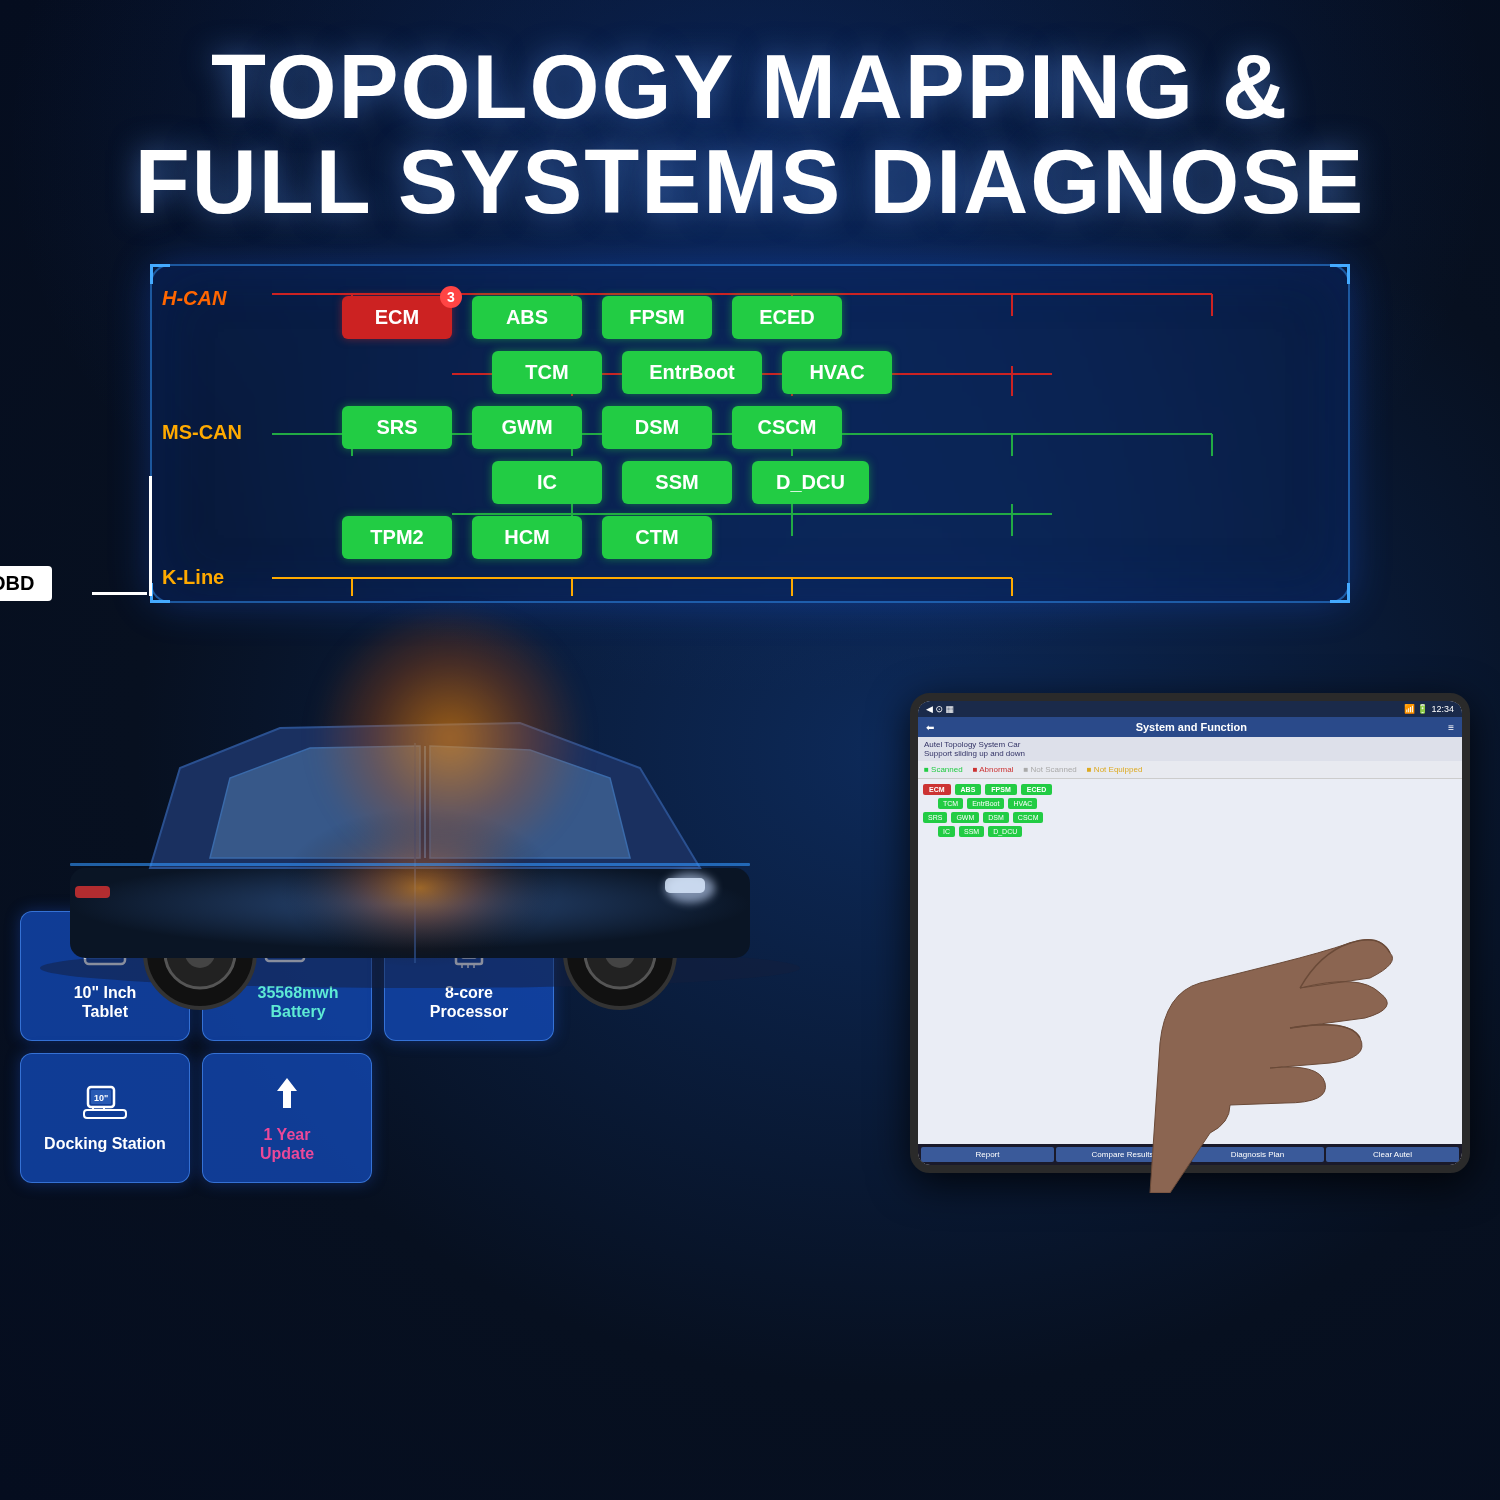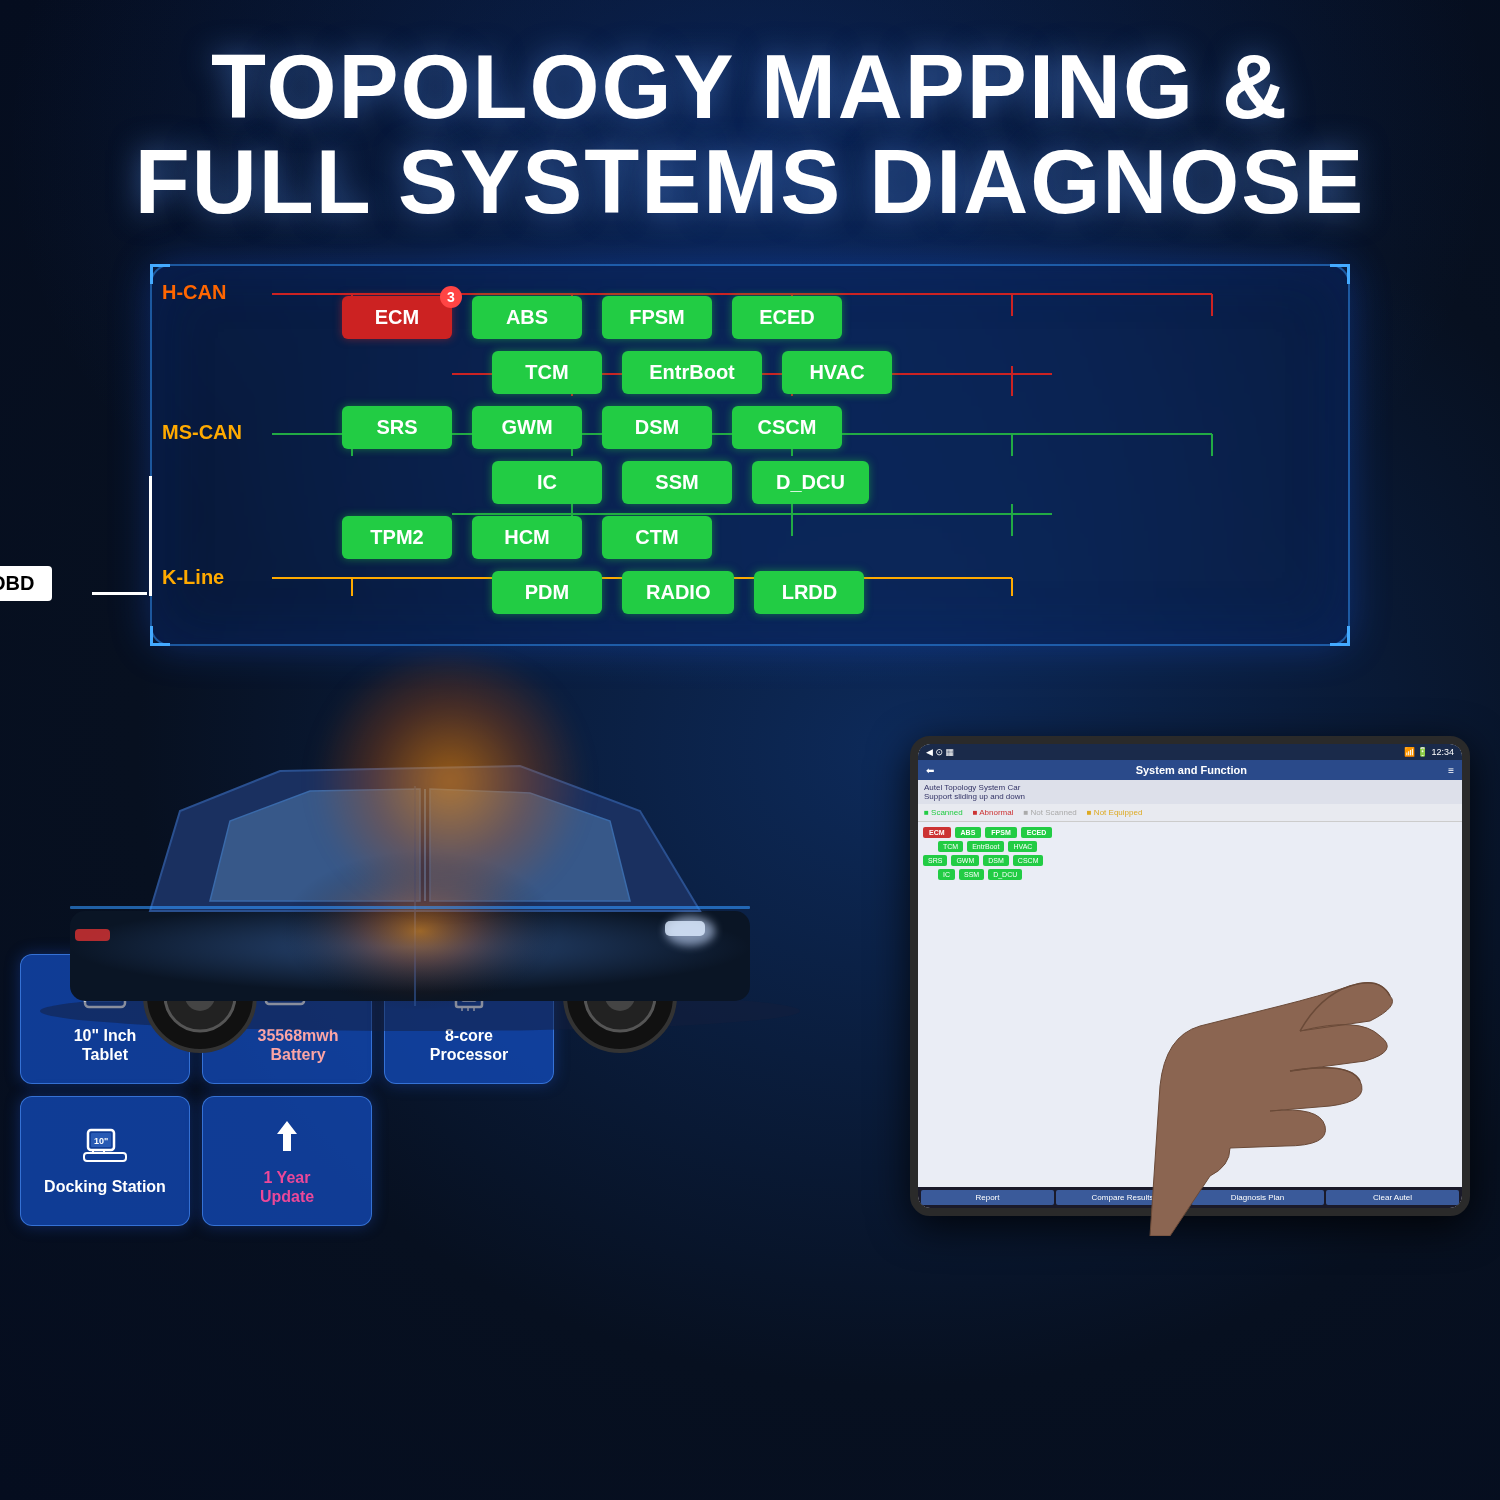--- a/index.html
+++ b/index.html
@@ -271,21 +271,21 @@
       <div class="corner-tr"></div>
       <div class="corner-bl"></div>
       <div class="corner-br"></div>
 
       <div class="obd-label">OBD</div>
 
       <div style="position:absolute; left:-60px; top:326px; width:55px; height:3px; background:white; z-index:10;"></div>
 
       <div style="position:absolute; left:-3px; top:210px; width:3px; height:120px; background:white; z-index:10;"></div>
 
-      <div style="position:absolute; left:10px; top:15px;">
+      <div style="position:absolute; left:10px; top:21px;font-style:italic;">
         <span style="color:#ff6600; font-size:20px; font-weight:bold;">H-CAN</span>
       </div>
       <div style="position:absolute; left:10px; top:155px;">
         <span style="color:#ffaa00; font-size:20px; font-weight:bold;">MS-CAN</span>
       </div>
       <div style="position:absolute; left:10px; top:300px;">
         <span style="color:#ffaa00; font-size:20px; font-weight:bold;">K-Line</span>
       </div>
 
       <svg style="position:absolute;top:0;left:0;width:100%;height:100%;pointer-events:none;z-index:1;">
@@ -369,25 +369,20 @@
           <div class="node" style="min-width:110px; font-size:20px; padding:10px 24px;">SSM</div>
           <div class="node" style="min-width:110px; font-size:20px; padding:10px 24px;">D_DCU</div>
         </div>
 
         <div style="display:flex; gap:20px; margin-bottom:12px; padding-left:130px; position:relative; z-index:2;">
           <div class="node" style="min-width:110px; font-size:20px; padding:10px 24px;">TPM2</div>
           <div class="node" style="min-width:110px; font-size:20px; padding:10px 24px;">HCM</div>
           <div class="node" style="min-width:110px; font-size:20px; padding:10px 24px;">CTM</div>
         </div>
 
-        <div style="display:flex; gap:20px; padding-left:280px; position:relative; z-index:2;">
-          <div class="node" style="min-width:110px; font-size:20px; padding:10px 24px;">PDM</div>
-          <div class="node" style="min-width:110px; font-size:20px; padding:10px 24px;">RADIO</div>
-          <div class="node" style="min-width:110px; font-size:20px; padding:10px 24px;">LRDD</div>
-        </div>
 
       </div>
     </div>
   </div>
 
   <div class="bottom-section">
 
     <div class="car-svg-area">
       
       <div class="engine-glow"></div>
@@ -526,21 +521,21 @@
 
       <div class="feature-box">
         <div class="feature-icon">
           <svg width="50" height="40" viewBox="0 0 50 40">
             <rect x="4" y="10" width="38" height="20" rx="3" fill="none" stroke="white" stroke-width="2.5"></rect>
             <rect x="42" y="16" width="5" height="8" rx="2" fill="white"></rect>
             <line x1="14" y1="14" x2="8" y2="26" stroke="white" stroke-width="2.5"></line>
             <line x1="22" y1="14" x2="16" y2="26" stroke="white" stroke-width="2.5"></line>
           </svg>
         </div>
-        <div class="feature-label" style="white-space:pre-line; font-size:16px; font-weight:bold; color:#fca5a5;margin-left:22px;">35568mwh
+        <div class="feature-label" style="white-space:pre-line; font-size:16px; font-weight:bold; color:#5eead4;margin-left:22px;">35568mwh
 Battery</div>
       </div>
 
       <div class="feature-box">
         <div class="feature-icon">
           <svg width="50" height="40" viewBox="0 0 50 40">
             <rect x="12" y="7" width="26" height="26" rx="2" fill="none" stroke="white" stroke-width="2.5"></rect>
             <rect x="18" y="13" width="14" height="14" rx="1" fill="none" stroke="white" stroke-width="1.5"></rect>
 
             <line x1="18" y1="7" x2="18" y2="3" stroke="white" stroke-width="1.5"></line>

